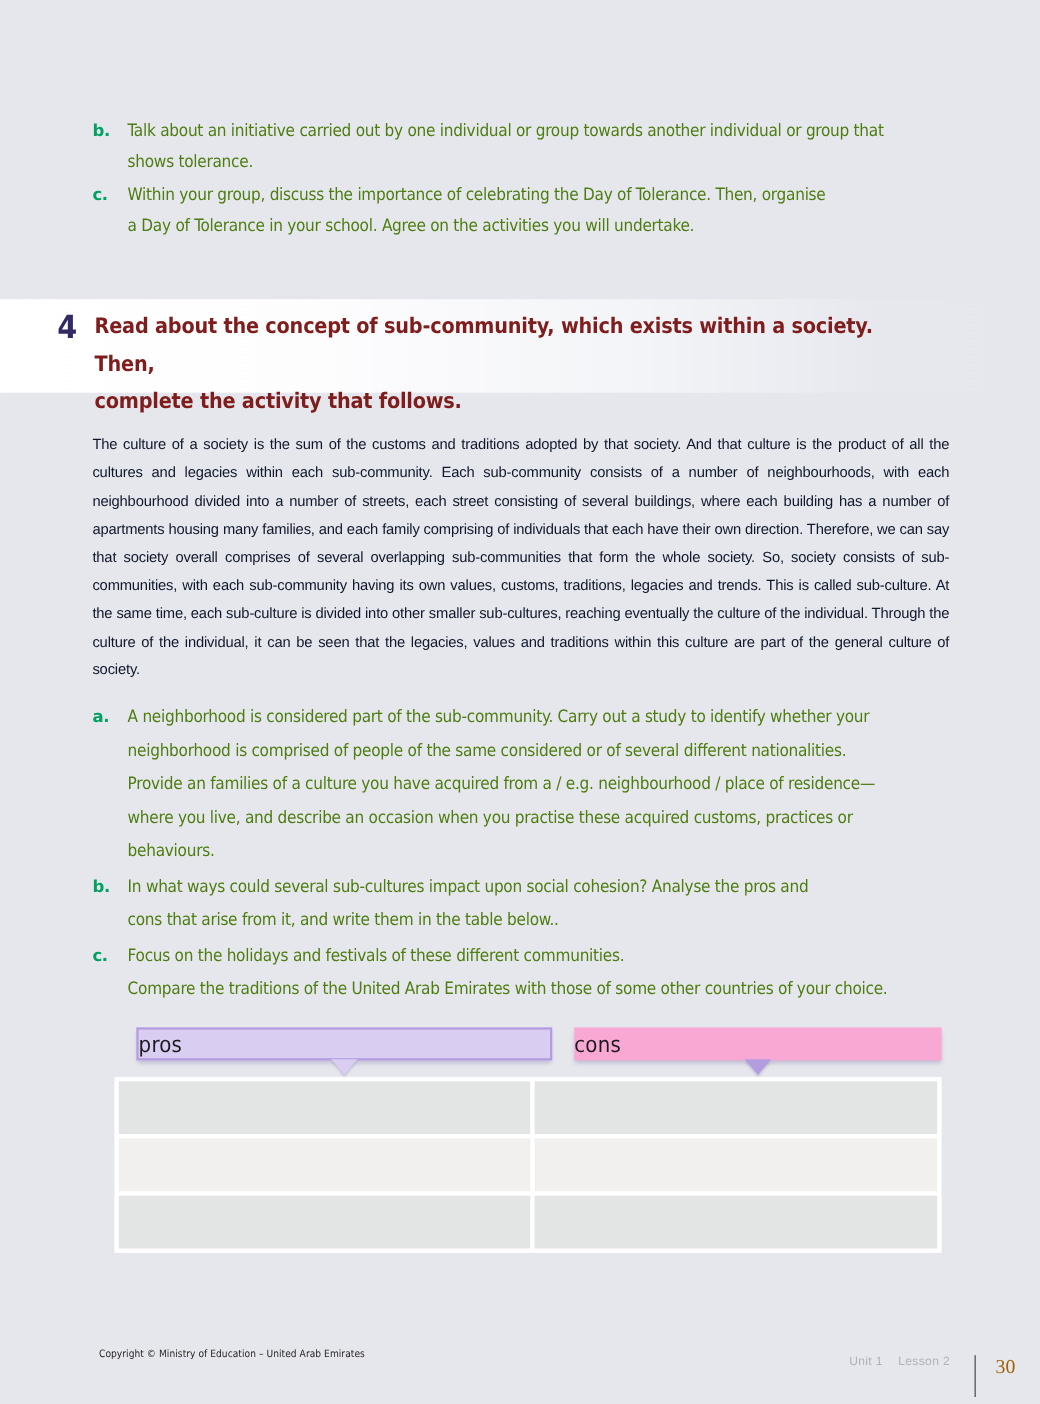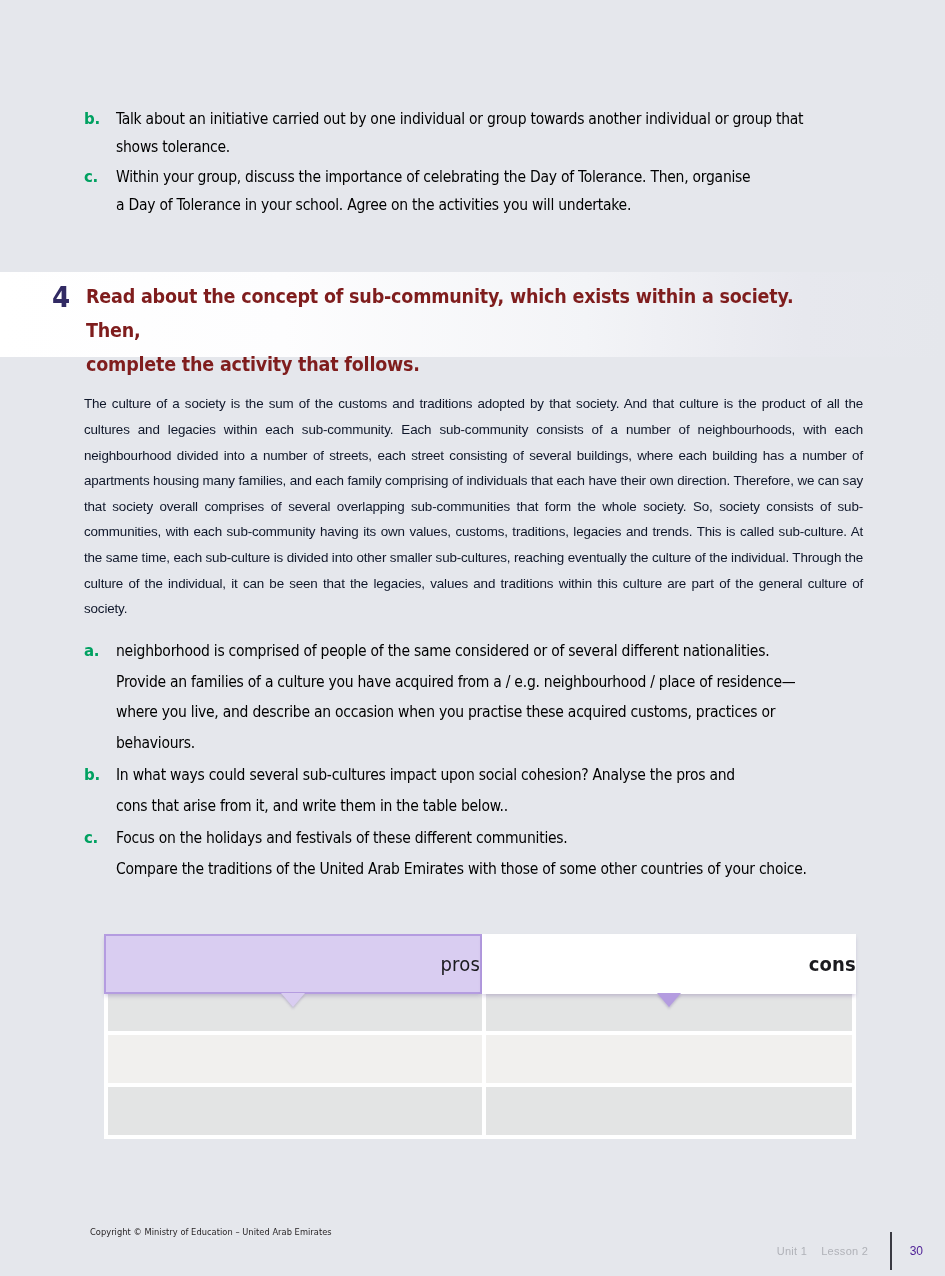--- a/index.html
+++ b/index.html
@@ -37,21 +37,21 @@
     flex: 0 0 32px;
     font-weight: bold;
     font-size: 15px;
     line-height: 28px;
     color: #00a161;
     font-family: "DejaVu Sans", sans-serif;
     letter-spacing: -0.3px;
   }
   .abc-text {
     flex: 1;
-    color: #000000;
+    color: #4d7c0f;
     font-size: 15.5px;
     line-height: 28px;
     font-family: "DejaVu Sans Condensed", "Liberation Sans", sans-serif;
     letter-spacing: -0.25px;
   }
   .abc-text .ln { display: block; }
 
   
   .top-list {
     position: absolute;
@@ -130,41 +130,41 @@
   .pc-head {
     display: flex;
     position: relative;
     z-index: 3;
     height: 46px;
   }
   .pc-head-cell {
     position: relative;
     display: flex;
     align-items: center;
-    justify-content: flex-end;
+    justify-content: flex-start;
     box-sizing: border-box;
-    height: 60px;
+    height: 30px;
+    margin-left: 20px;
   }
   .pc-head-cell .lbl {
     font-size: 20px;
     color: #1b1b1f;
     font-family: "DejaVu Sans Condensed", "Liberation Sans", sans-serif;
     letter-spacing: 0.2px;
   }
   .pc-head-pros {
     flex: 0 0 378px;
     background: #d9cdf1;
     border: 2px solid #b49ce0;
     box-shadow: 0 3px 4px -1px rgba(90,70,140,0.28);
   }
   .pc-head-cons {
     flex: 1;
-    background: #ffffff;
+    background: #f9a8d4;
     box-shadow: 0 3px 4px -1px rgba(90,70,140,0.28);
-    font-weight: bold;
   }
   .pc-pointer {
     position: absolute;
     left: 50%;
     bottom: -13px;
     transform: translateX(-50%);
     width: 0;
     height: 0;
     border-left: 12px solid transparent;
     border-right: 12px solid transparent;
@@ -209,21 +209,20 @@
     font-weight: normal;
     color: #231f20;
     letter-spacing: 0.05px;
     font-family: "DejaVu Sans Condensed", "Liberation Sans", sans-serif;
   }
   .footer-right {
     position: absolute;
     right: 22px;
     top: 1232px;
     display: flex;
-    align-items: center;
   }
   .footer-unit {
     font-size: 11px;
     color: #b0b2b8;
     letter-spacing: 0.3px;
     font-family: "Liberation Sans", sans-serif;
   }
   .footer-lesson {
     font-size: 11px;
     color: #b0b2b8;
@@ -232,23 +231,23 @@
     font-family: "Liberation Sans", sans-serif;
   }
   .footer-divider {
     width: 1.4px;
     height: 38px;
     background: #3a3a42;
     margin: 0 18px 0 22px;
     align-self: flex-start;
   }
   .footer-page {
-    font-size: 12px;
-    color: #4c1d95;
-    font-family: Liberation Sans, sans-serif;
+    font-size: 18px;
+    color: #a16207;
+    font-family: Liberation Serif, serif;
   }
 </style>
 </head>
 <body>
 
 <div class="page">
 
   <ul class="abc-list top-list">
     <li class="abc-item">
       <span class="abc-marker">b.</span>
@@ -274,20 +273,21 @@
       <span class="ln">complete the activity that follows.</span>
     </span>
   </div>
 
   <p class="body-para">The culture of a society is the sum of the customs and traditions adopted by that society. And that culture is the product of all the cultures and legacies within each sub-community. Each sub-community consists of a number of neighbourhoods, with each neighbourhood divided into a number of streets, each street consisting of several buildings, where each building has a number of apartments housing many families, and each family comprising of individuals that each have their own direction. Therefore, we can say that society overall comprises of several overlapping sub-communities that form the whole society. So, society consists of sub-communities, with each sub-community having its own values, customs, traditions, legacies and trends. This is called sub-culture. At the same time, each sub-culture is divided into other smaller sub-cultures, reaching eventually the culture of the individual. Through the culture of the individual, it can be seen that the legacies, values and traditions within this culture are part of the general culture of society.</p>
 
   <ul class="abc-list lower-list">
     <li class="abc-item">
       <span class="abc-marker">a.</span>
       <span class="abc-text">
+        <span class="ln">A neighborhood  is considered part of the sub-community. Carry out a study to identify whether your</span>
         <span class="ln">neighborhood is comprised of people of the same considered or of several different nationalities.</span>
         <span class="ln">Provide an families of a culture you have acquired from a / e.g. neighbourhood / place of residence—</span>
         <span class="ln">where you live, and describe an occasion when you practise these acquired customs, practices or</span>
         <span class="ln">behaviours.</span>
       </span>
     </li>
     <li class="abc-item">
       <span class="abc-marker">b.</span>
       <span class="abc-text">
         <span class="ln">In what ways could several sub-cultures impact upon social cohesion? Analyse the pros and</span>

